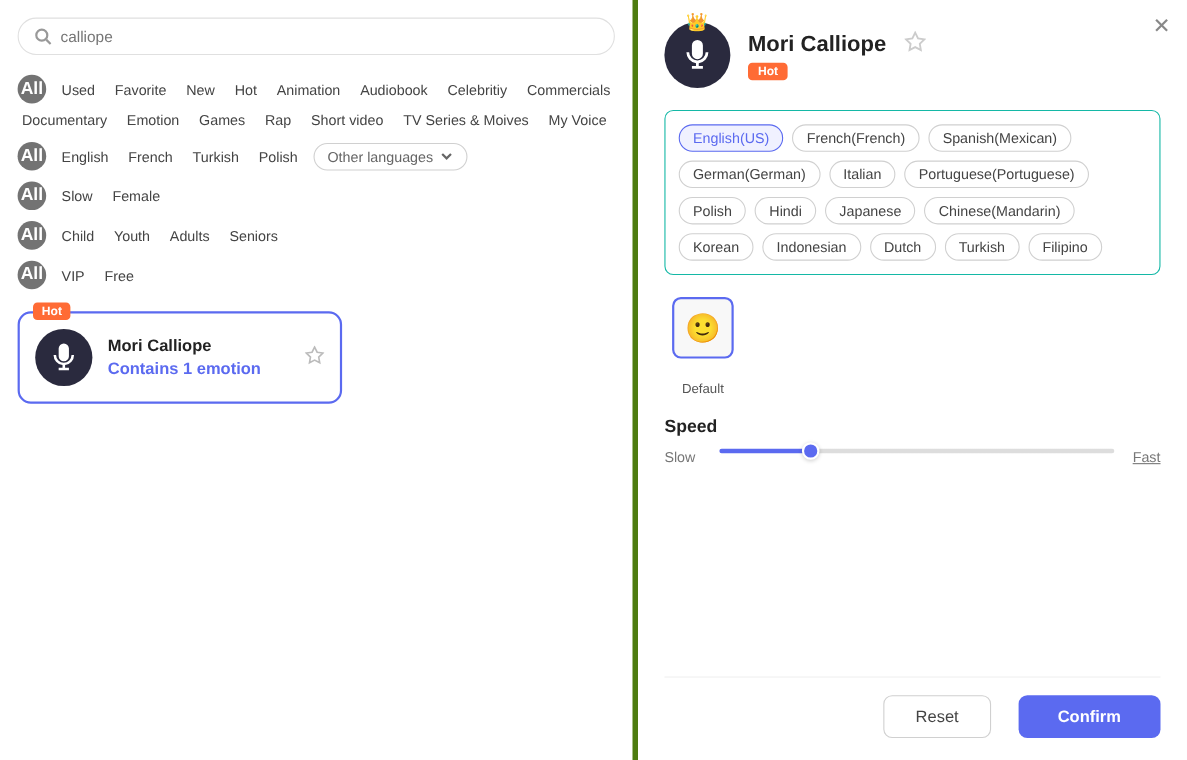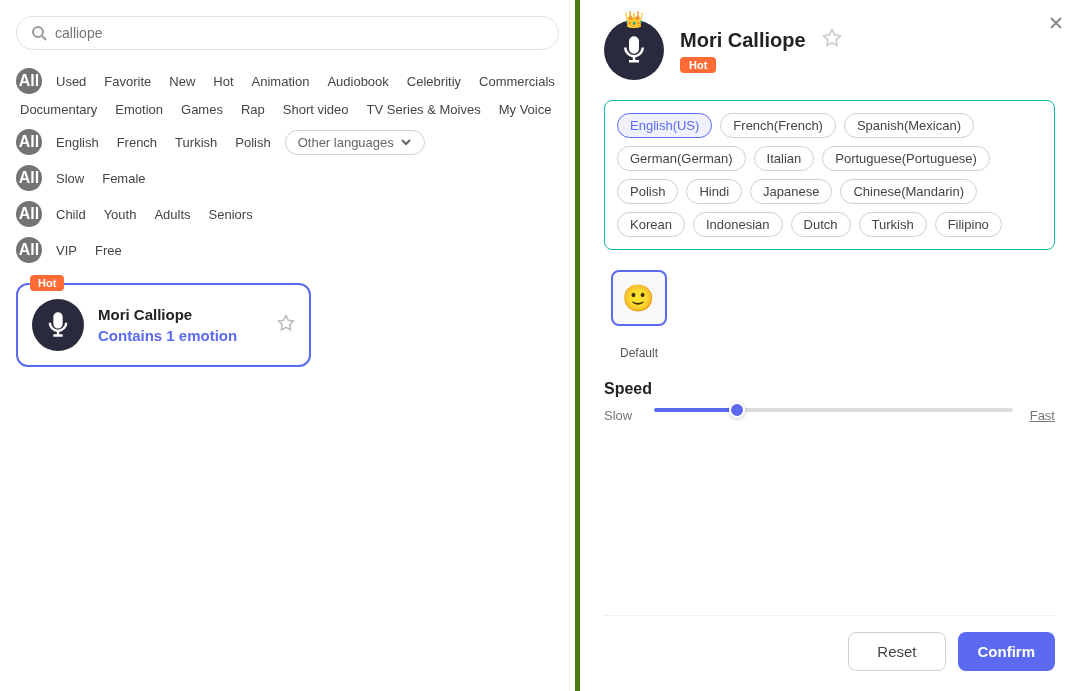--- a/index.html
+++ b/index.html
@@ -261,39 +261,39 @@
       border-radius: 50%;
       background: #5b6af0;
       border: 2px solid #fff;
       box-shadow: 0 1px 4px rgba(0,0,0,0.2);
     }
 
     
     .footer-btns {
       display: flex;
       justify-content: flex-end;
-      gap: 12px;
+      gap: 25px;
       margin-top: auto;
       padding-top: 16px;
       border-top: 1px solid #f0f0f0;
     }
     .btn-reset {
       border: 1px solid #d0d0d0;
       background: #fff;
       color: #444;
       padding: 10px 28px;
       border-radius: 8px;
       font-size: 15px;
       cursor: pointer;
     }
     .btn-confirm {
       background: #5b6af0;
       color: #fff;
       border: none;
-      padding: 10px 20px;
+      padding: 10px 36px;
       border-radius: 8px;
       font-size: 15px;
       font-weight: 600;
       cursor: pointer;
     }
   </style>
 </head>
 <body>
 
 <div class="left-panel">

